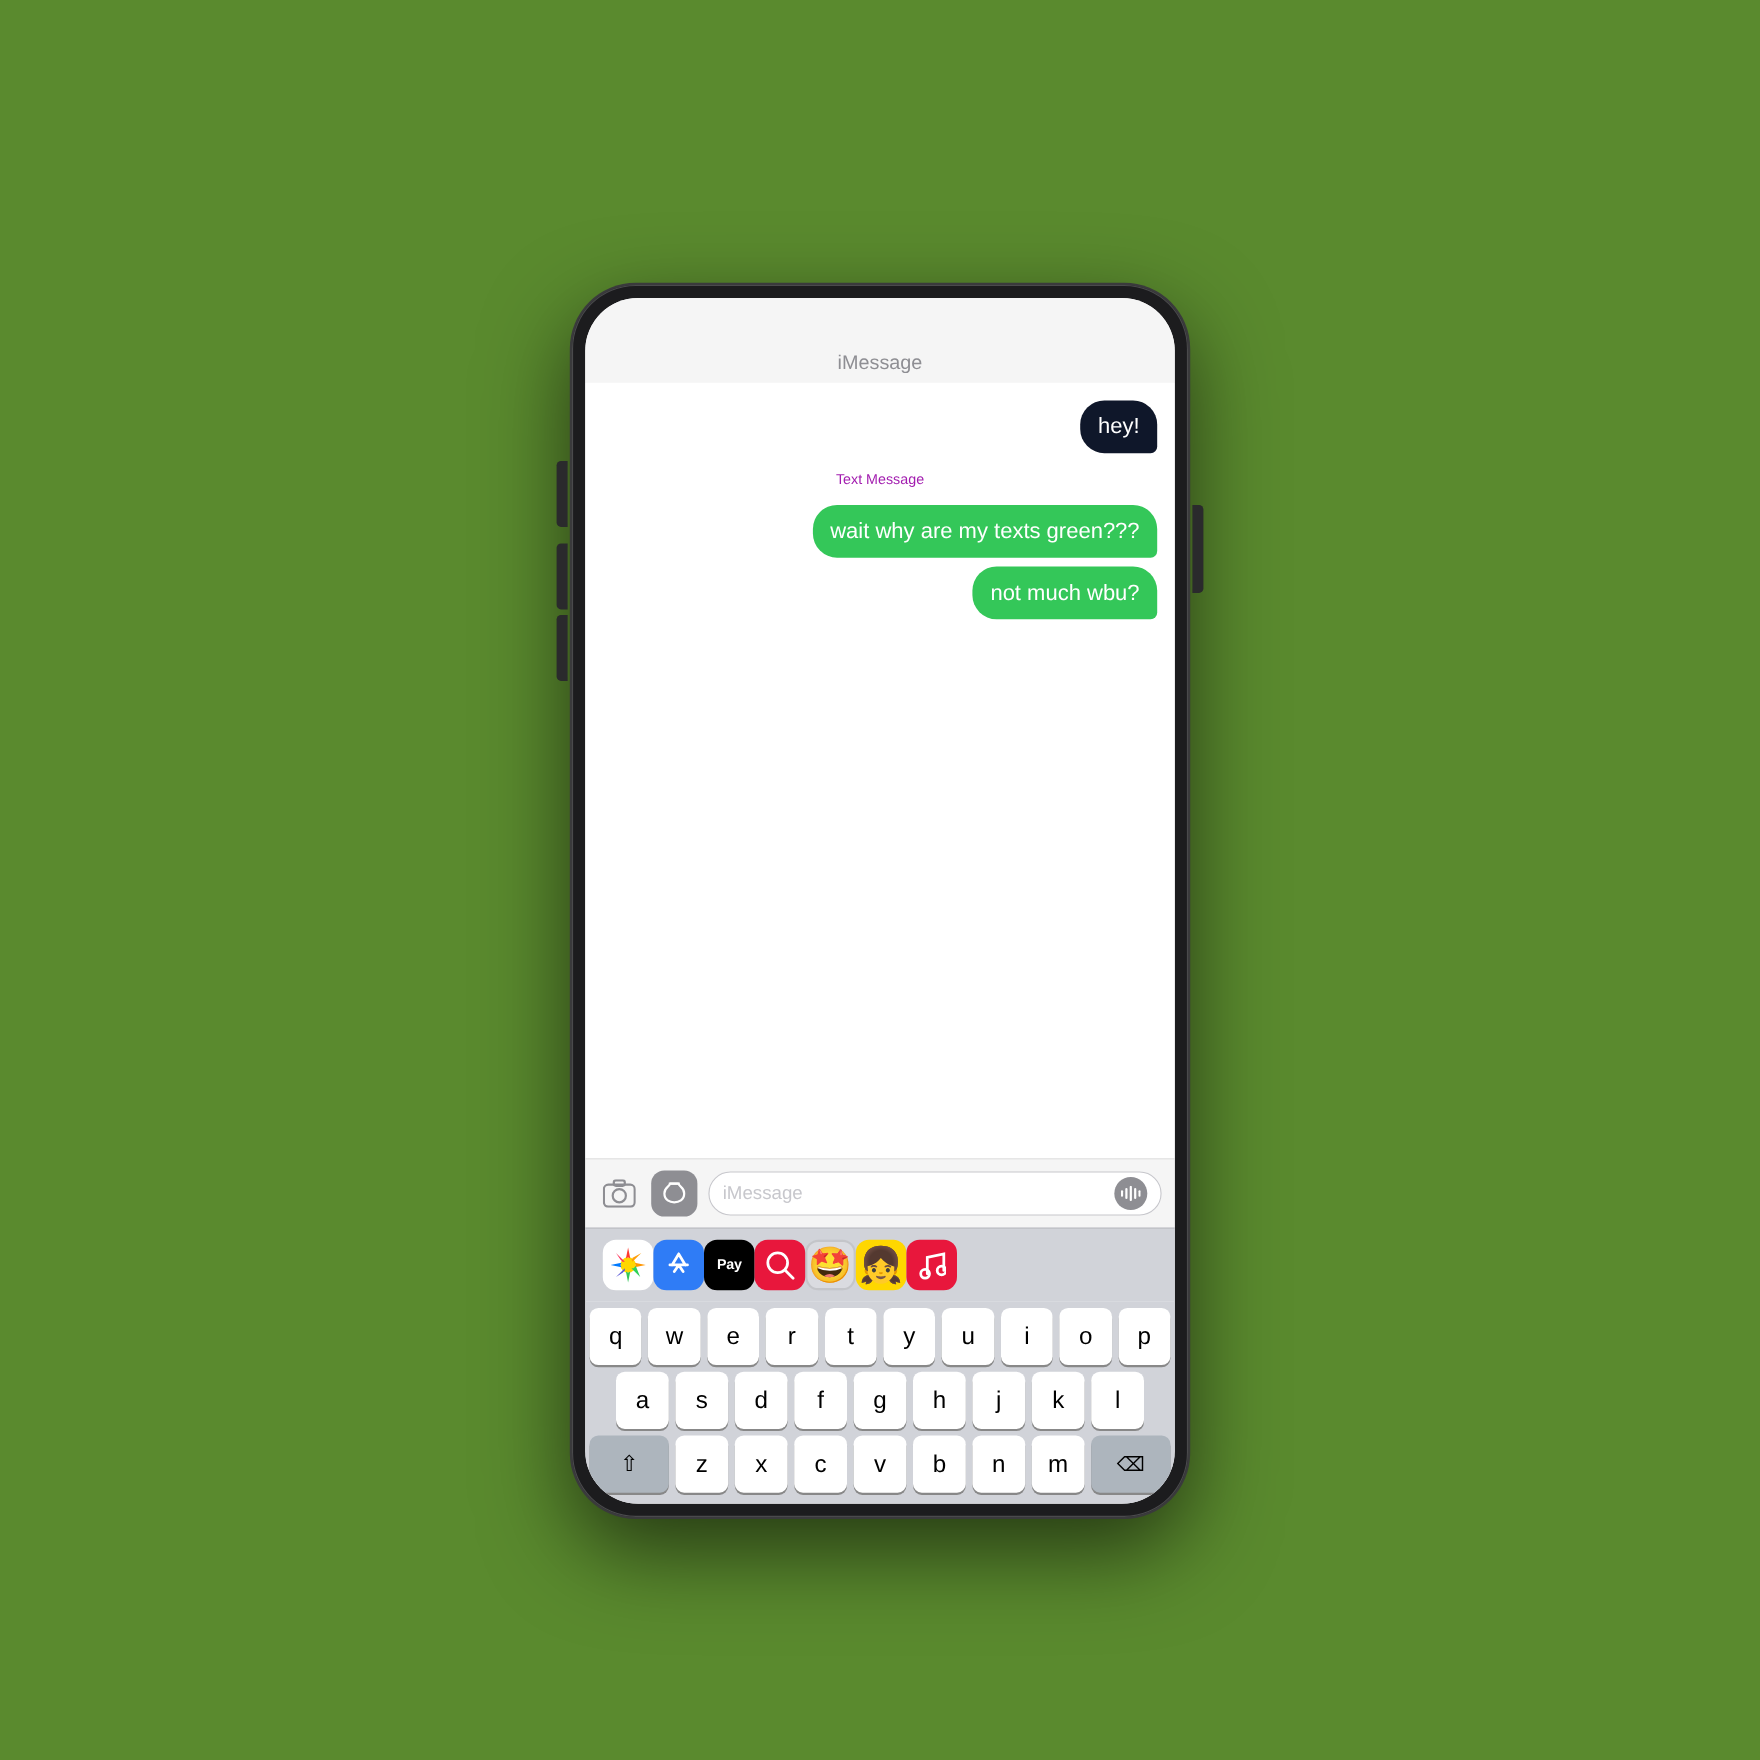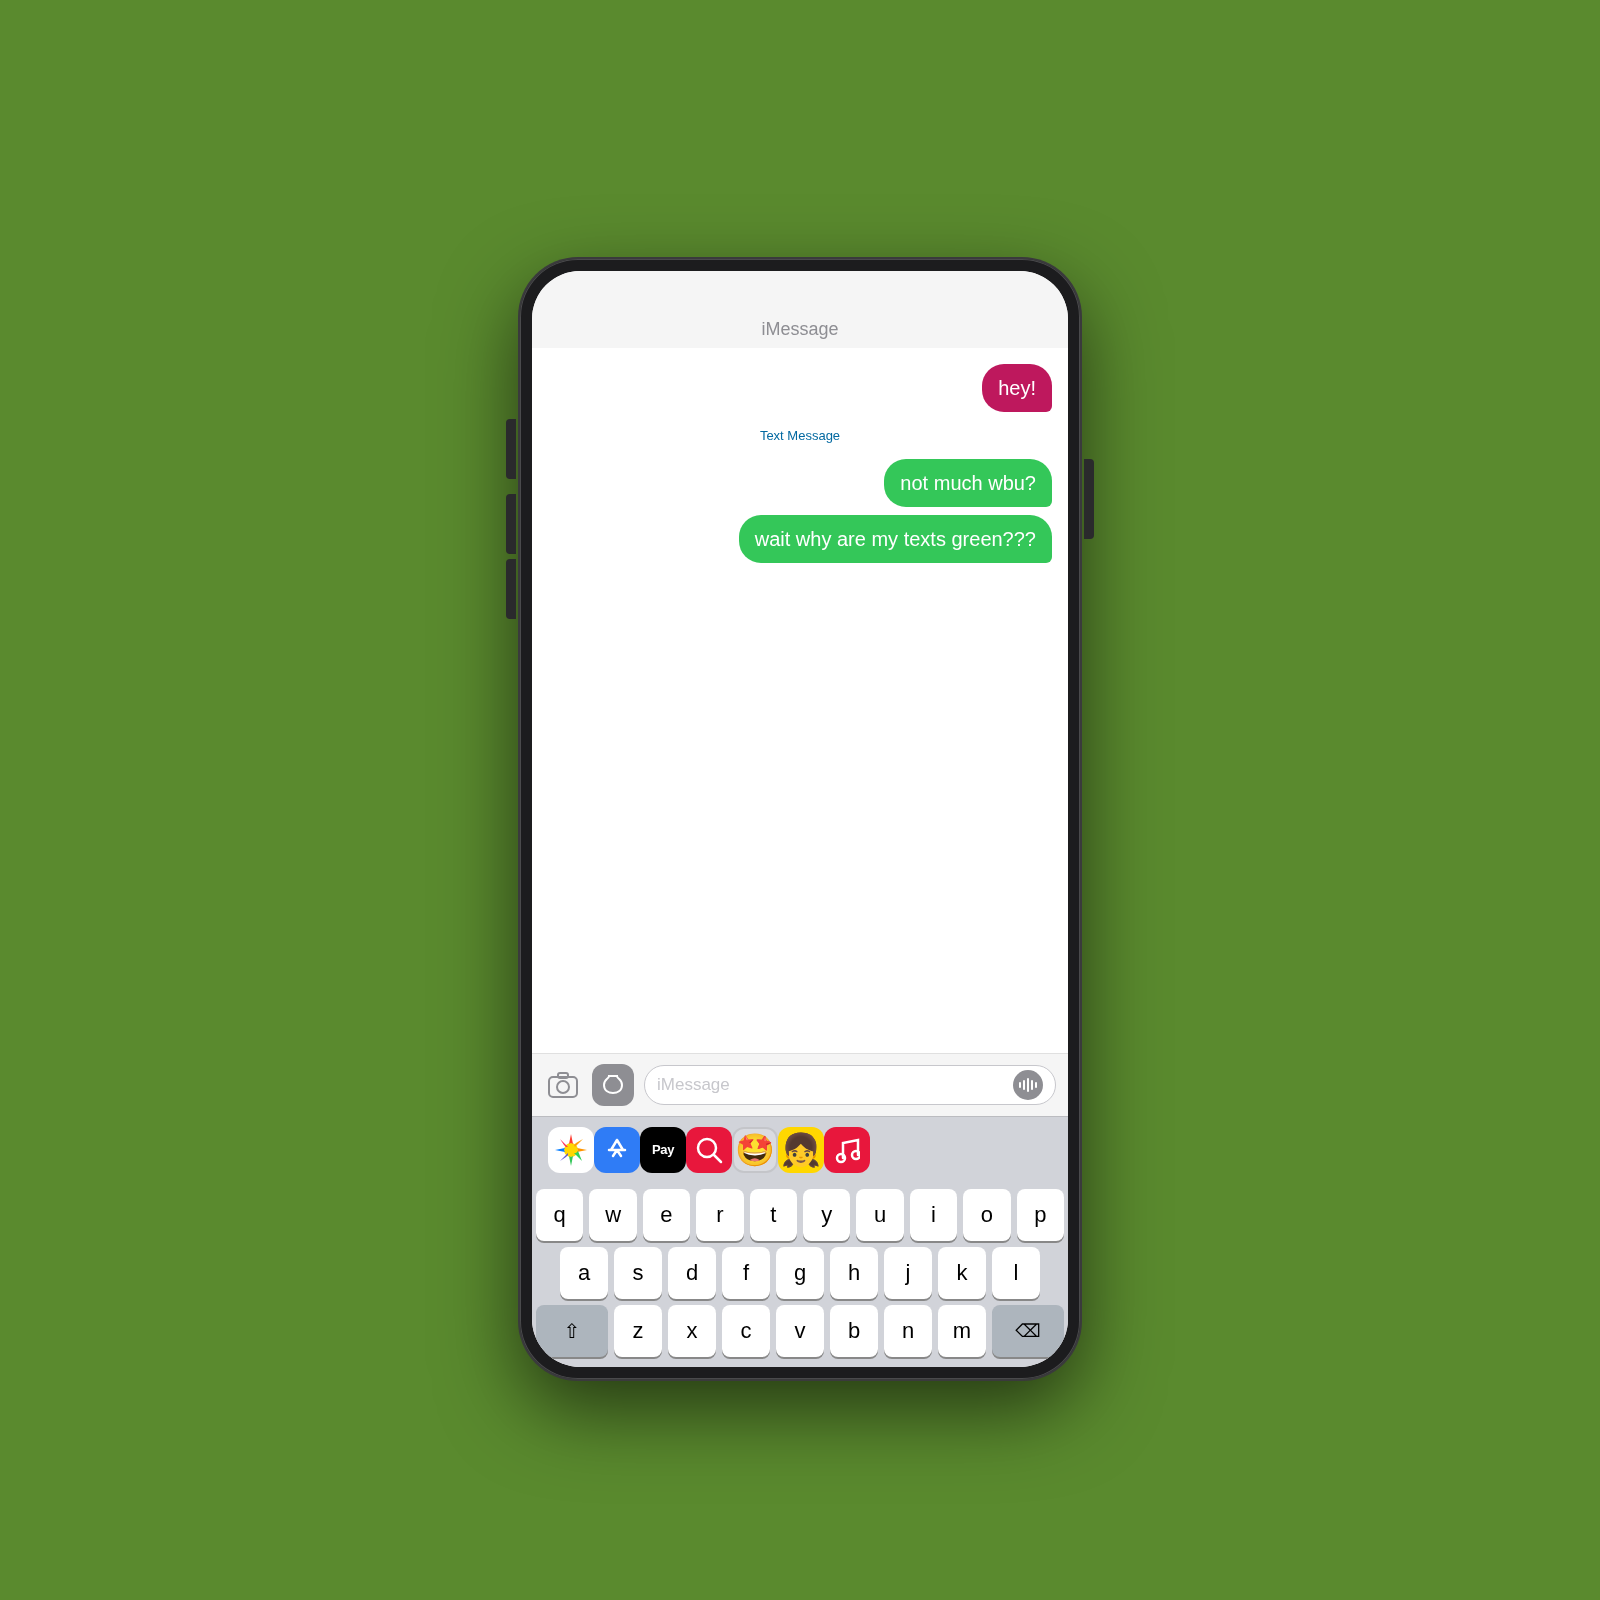--- a/index.html
+++ b/index.html
@@ -116,40 +116,40 @@
       max-width: 75%;
       padding: 11px 16px;
       border-radius: 22px;
       font-size: 20px;
       line-height: 1.3;
       font-weight: 400;
       position: relative;
     }
 
     .bubble.sent-blue {
-      background: #be185d;
+      background: #0f172a;
       color: white;
       border-bottom-right-radius: 6px;
     }
 
     .bubble.received-gray {
       background: #e5e5ea;
       color: #000;
       border-bottom-left-radius: 6px;
     }
 
     .bubble.sent-green {
       background: #34c759;
       color: white;
       border-bottom-right-radius: 6px;
     }
 
     .text-message-label {
       text-align: center;
-      color: #0369a1;
+      color: #a21caf;
       font-size: 13px;
       margin: 8px 0;
     }
 
     .spacer { flex: 1; }
 
     
     .input-bar {
       background: #f5f5f5;
       padding: 10px 12px;
@@ -333,27 +333,27 @@
         <div class="bubble sent-blue">
           <span>hey!</span>
         </div>
       </div>
 
 
       <div class="text-message-label">Text Message</div>
 
       <div class="bubble-row sent">
         <div class="bubble sent-green">
-          <span>not much wbu?</span>
+          <span>wait why are my texts green???</span>
         </div>
       </div>
 
       <div class="bubble-row sent">
         <div class="bubble sent-green">
-          <span>wait why are my texts green???</span>
+          <span>not much wbu?</span>
         </div>
       </div>
 
       <div class="spacer"></div>
     </div>
 
     <div class="input-bar">
       <div class="input-icon-btn camera-btn">
         <svg width="30" height="26" viewBox="0 0 30 26" fill="none" xmlns="http://www.w3.org/2000/svg">
           <rect x="1" y="5" width="28" height="20" rx="4" fill="none" stroke="#8e8e93" stroke-width="2"></rect>

